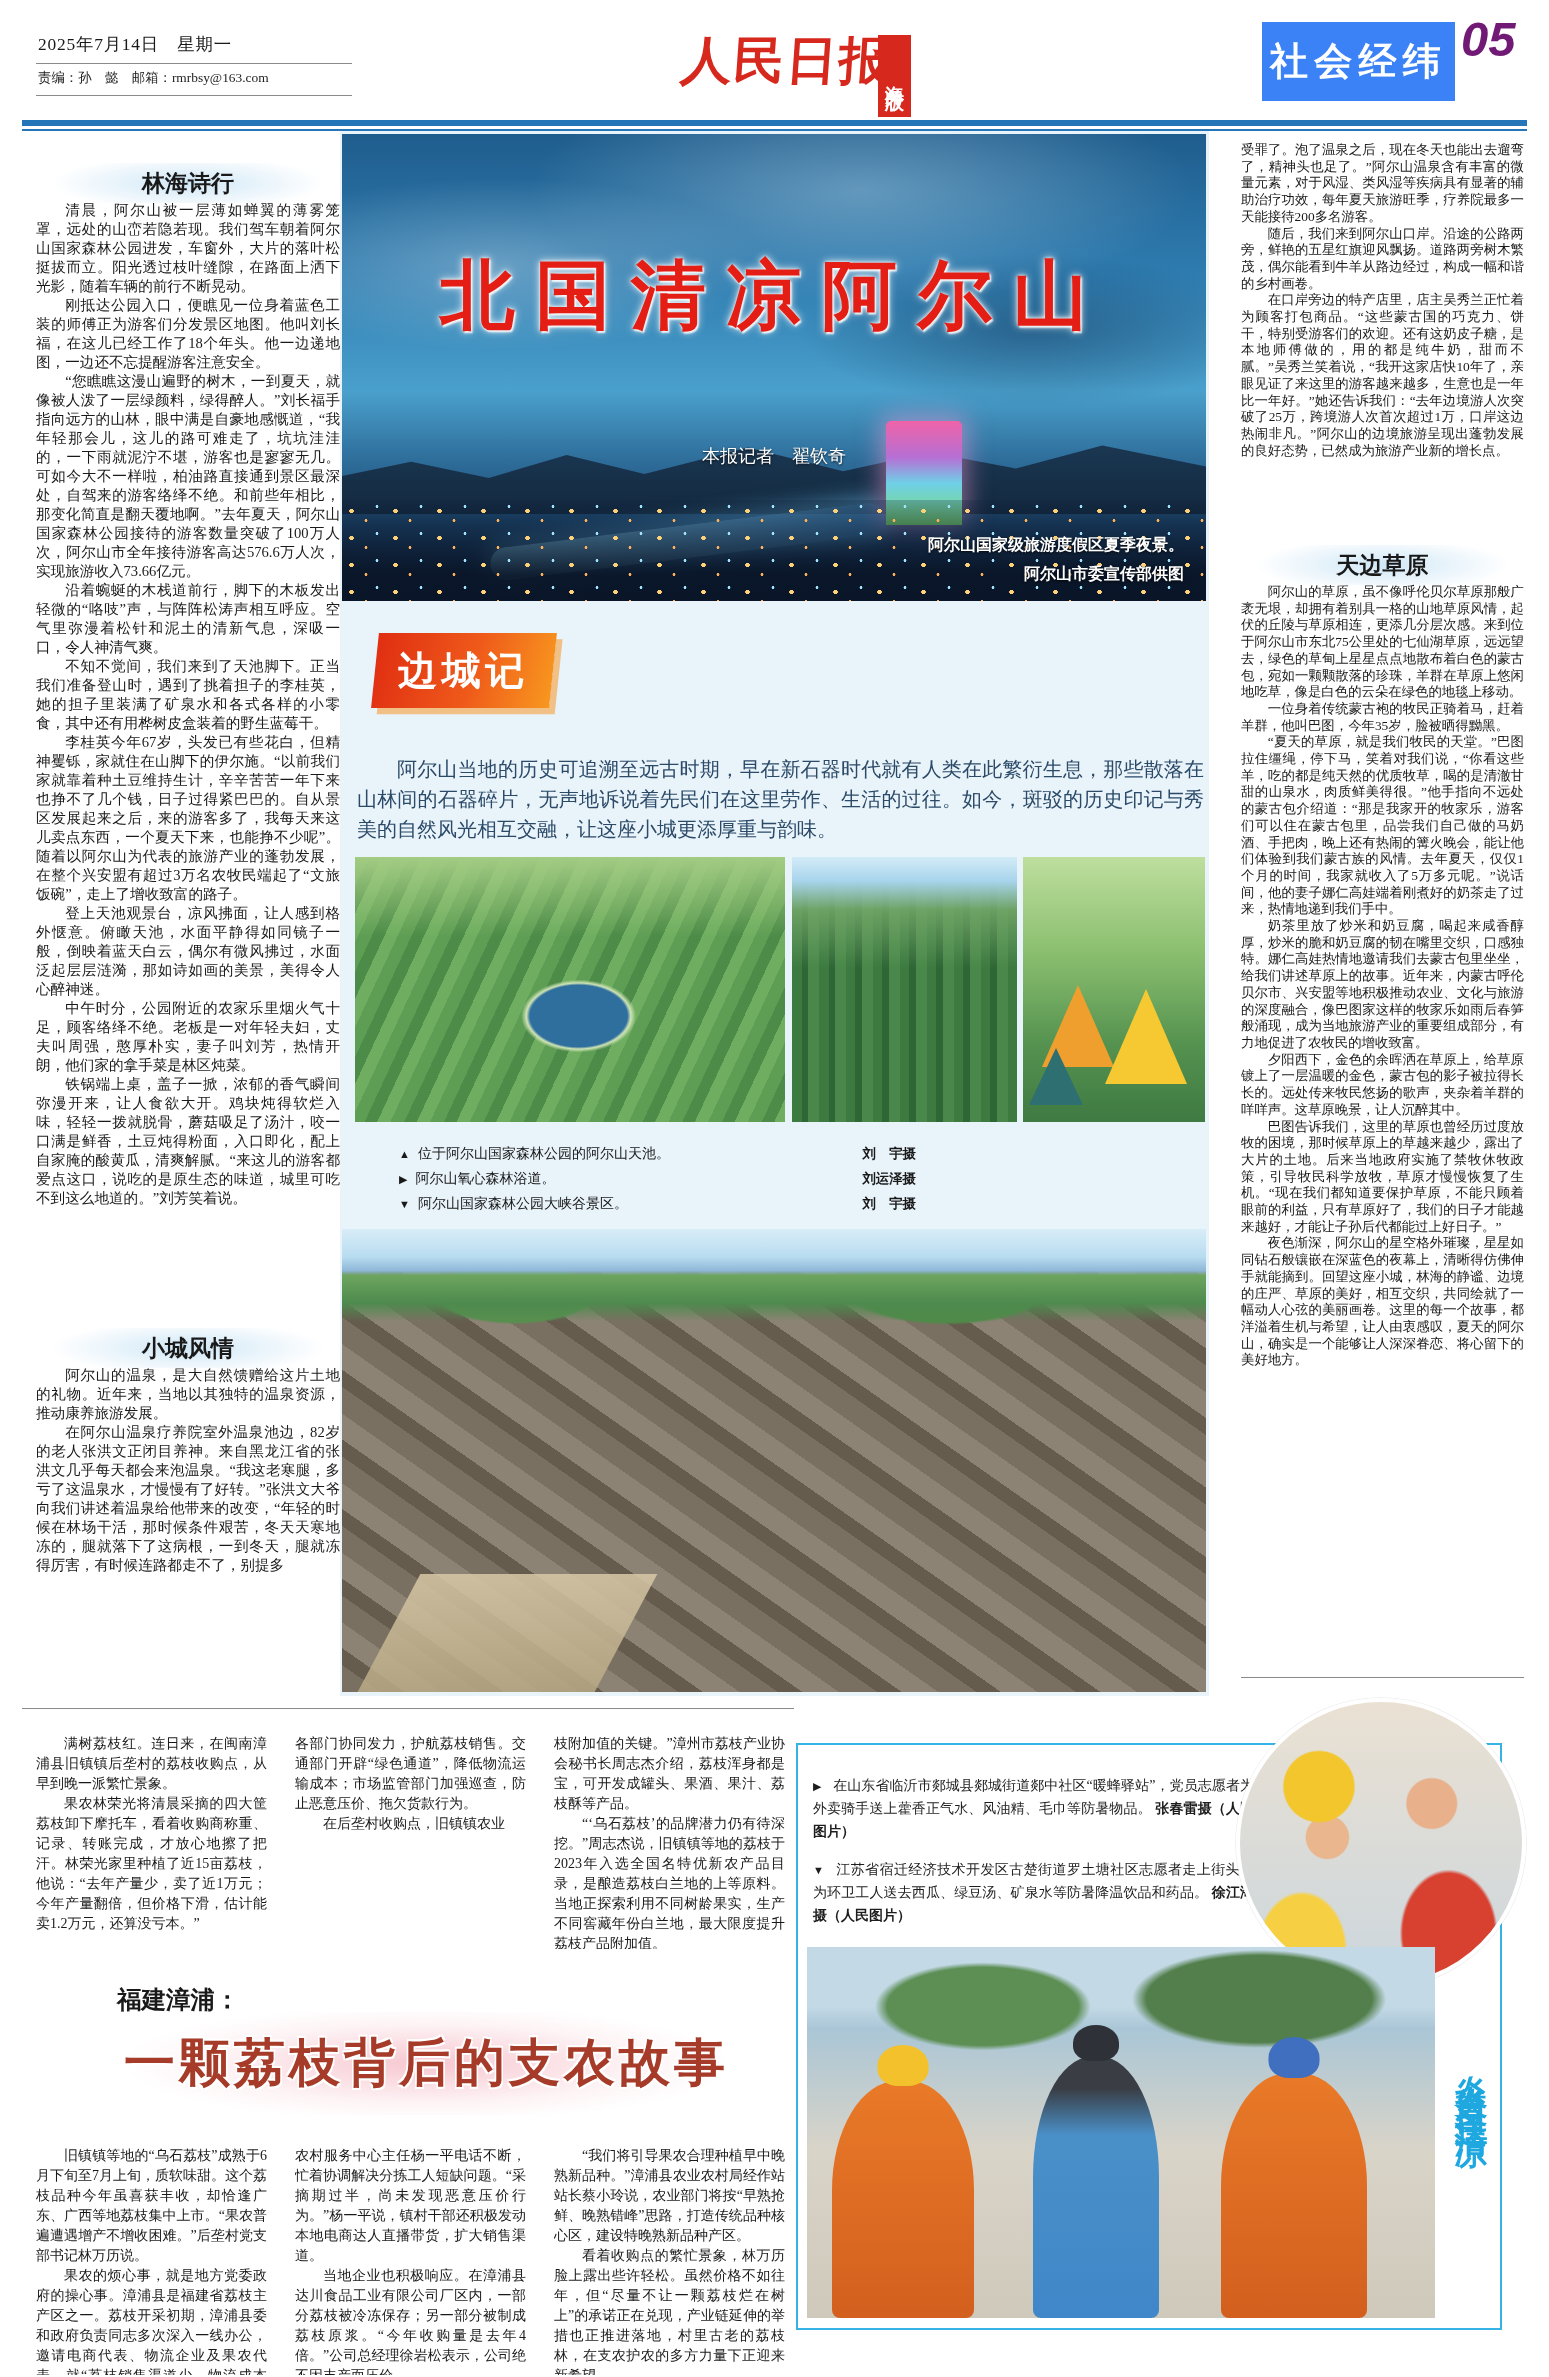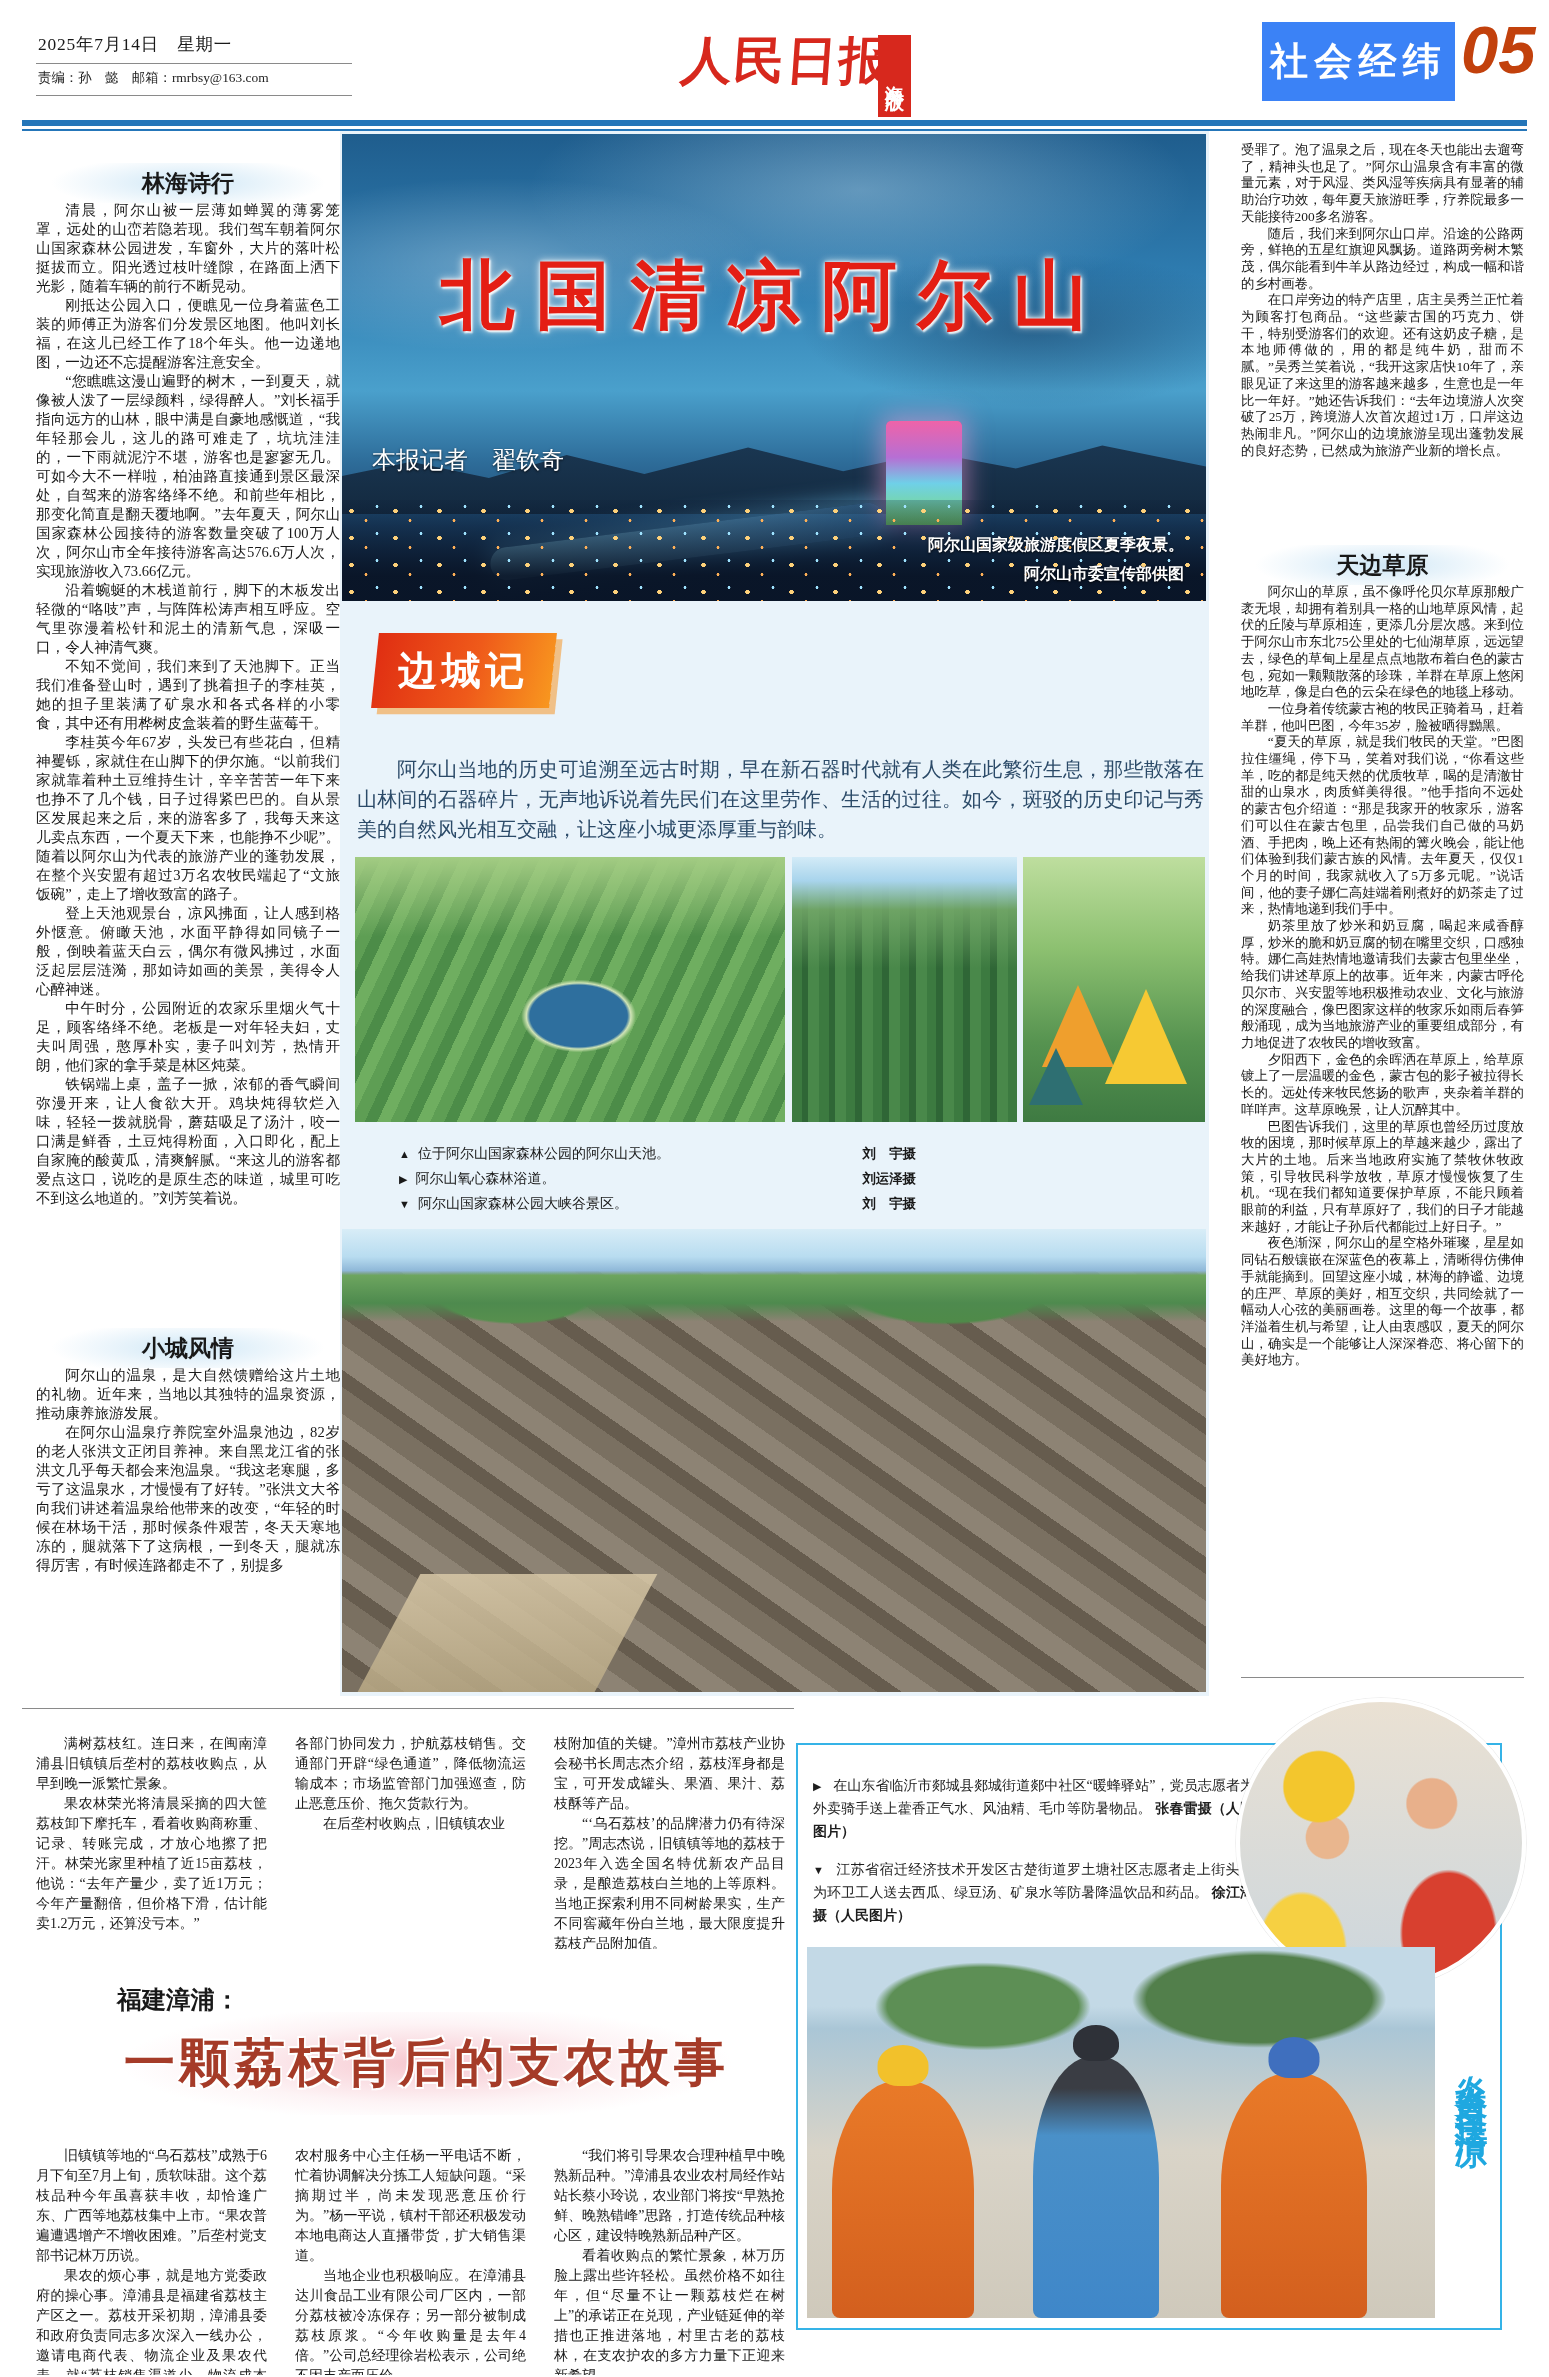--- a/index.html
+++ b/index.html
@@ -11,22 +11,22 @@
   .h-editor{left:38px;top:69px;font-size:13.4px;color:#222;}
   .h-rule{height:0.8px;background:#8a8a8a;}
   .masthead{left:681px;top:27px;font-size:51px;font-weight:bold;color:#d7281d;
             font-family:"Liberation Serif",serif;transform:skewX(-4deg);letter-spacing:1.6px;}
   .edition-box{left:878px;top:35px;width:33px;height:82px;background:#d7281d;color:#fff;
      writing-mode:vertical-rl;text-orientation:upright;font-size:19px;font-weight:bold;
      display:flex;align-items:center;justify-content:center;letter-spacing:3.2px;font-family:"Liberation Sans",sans-serif;}
   .section-box{left:1262px;top:22px;width:193px;height:79px;background:#3b82f6;color:#fff;
      display:flex;align-items:center;justify-content:center;font-size:38px;font-weight:bold;
      letter-spacing:6.3px;font-family:"Liberation Sans",sans-serif;}
-  .page-num{left:1461px;top:11px;font-size:67px;font-weight:bold;font-style:italic;
-     color:#c2410c;font-family:"Liberation Sans",sans-serif;text-align:center;}
+  .page-num{left:1461px;top:11px;font-size:49px;font-weight:bold;font-style:italic;
+     color:#701a75;font-family:"Liberation Sans",sans-serif;text-align:center;}
   .blue-bar{left:22px;top:120px;width:1505px;height:6.3px;background:#2576b9;}
   .blue-bar2{left:22px;top:129px;width:1505px;height:1.6px;background:#2576b9;}
   
   .col{text-align:justify;}
   .col p.para{margin:0;text-indent:2em;}
   .body-l{font-size:14.6px;line-height:19px;}
   .body-r{font-size:13.4px;line-height:16.7px;}
   .cont-first p.para:first-child{text-indent:0;}
   .sec-title{width:304px;text-align:center;font-family:"Liberation Sans",sans-serif;
      font-weight:bold;font-size:23px;padding:4.7px 0;
@@ -53,22 +53,22 @@
   .hero-bridge{left:17%;bottom:43px;width:46%;height:33px;border-radius:32px;
      transform:rotate(-7deg);
      background:linear-gradient(90deg,rgba(146,224,255,.9),rgba(84,164,224,.45));
      box-shadow:0 0 20.5px 6.3px rgba(120,210,255,.45);}
   .hero-tower{left:63%;bottom:76px;width:76px;height:104px;border-radius:4.7px 4.7px 0 0;
      background:linear-gradient(180deg,#ef63a8 0%,#b66fd4 35%,#6fd0e8 60%,#7ddc6f 100%);
      box-shadow:0 0 24px 4.7px rgba(255,160,220,.5);}
   .hero-title{left:0;top:112px;width:100%;text-align:center;font-size:75px;font-weight:bold;
      color:#e41e14;letter-spacing:20.5px;
      text-shadow:0 0 3.2px #fff,0 0 8px rgba(255,255,255,.95),1.6px 1.6px 1.6px rgba(255,255,255,.8);}
-  .hero-byline{left:0;top:310px;width:100%;color:#fff;font-size:24px;
-     text-shadow:0 0.8px 2.4px rgba(0,0,0,.8);margin-left:30px;}
+  .hero-byline{left:0;top:310px;width:100%;text-align:center;color:#fff;font-size:18px;
+     text-shadow:0 0.8px 2.4px rgba(0,0,0,.8);}
   .hero-cap{right:22px;color:#fff;font-weight:bold;font-size:16px;text-align:right;
      text-shadow:0 0.8px 2.4px rgba(0,0,0,.85);}
   .badge{left:375px;top:633px;width:178px;height:75px;transform:skewX(-6deg);
      background:linear-gradient(100deg,#e02e12 0%,#ef5a1a 55%,#f8971f 100%);
      box-shadow:6.3px 6.3px 0 rgba(246,150,40,.55);display:flex;align-items:center;justify-content:center;}
   .badge span{transform:skewX(6deg);color:#fff;font-size:39px;font-weight:bold;letter-spacing:4.7px;}
   .intro{color:#2b4a68;font-size:20px;line-height:30px;text-align:justify;}
   .intro p{margin:0;text-indent:2em;}
   .ph{overflow:hidden;}
   .ph-tianchi{left:355px;top:857px;width:430px;height:265px;

